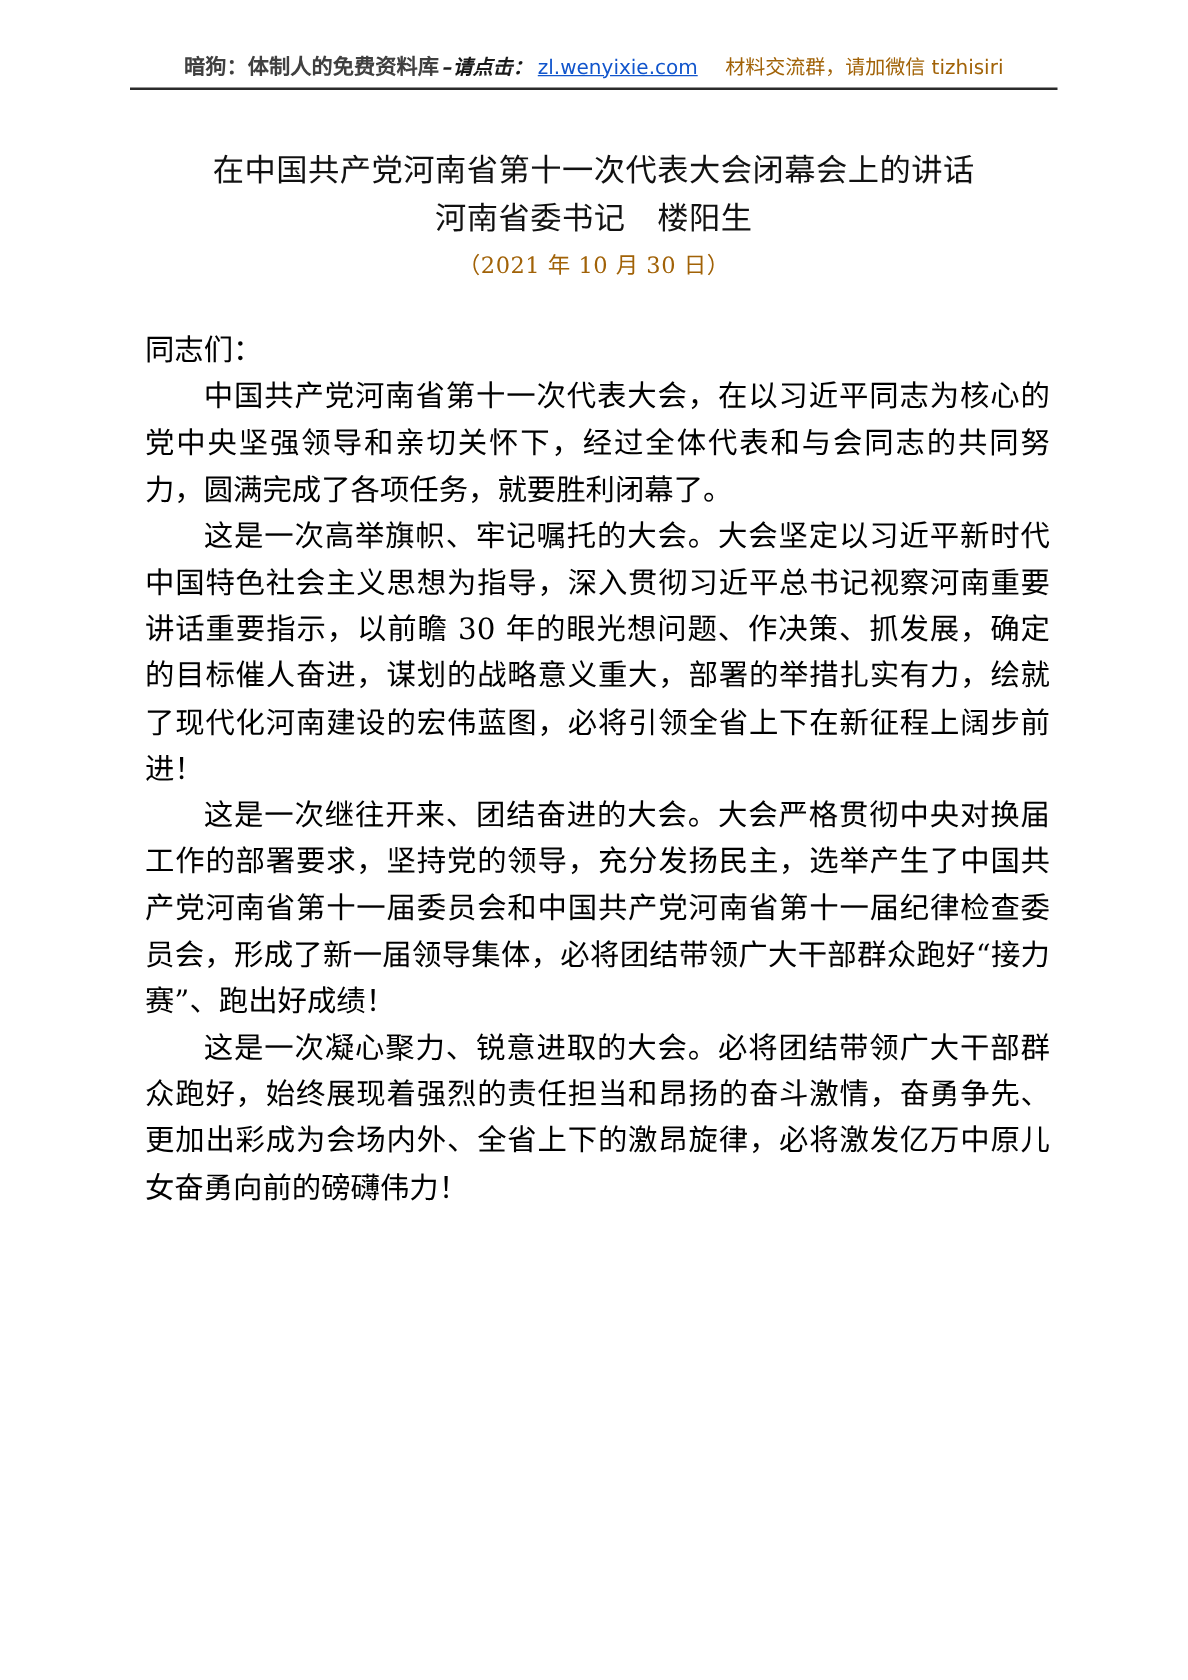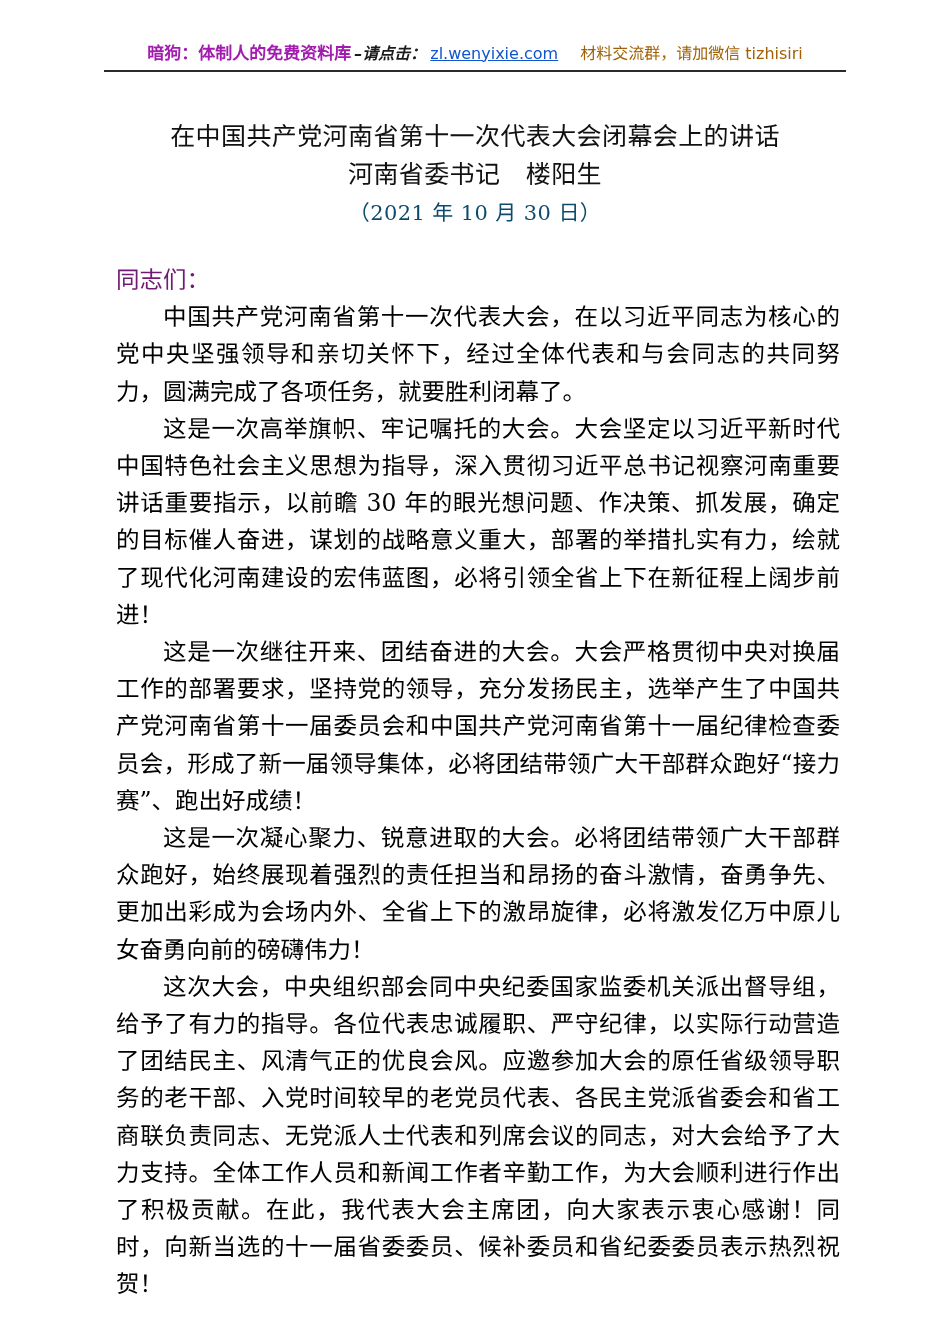--- a/index.html
+++ b/index.html
@@ -38,21 +38,21 @@
     align-items: center;
     justify-content: center;
     white-space: nowrap;
   }
   .promo-inner {
     display: flex;
     align-items: baseline;
     white-space: nowrap;
   }
   .promo-red {
-    color: #a21caf;
+    color: #404040;
     font-family: "DejaVu Sans", "Liberation Sans", sans-serif;
     font-weight: 700;
     font-size: 17px;
     letter-spacing: 0px;
   }
   .promo-dark {
     color: #1a1a1a;
     font-family: "DejaVu Sans", "Liberation Sans", sans-serif;
     font-weight: 700;
     font-size: 16px;
@@ -101,40 +101,40 @@
     color: #111;
   }
   .doc-subtitle {
     font-size: 25px;
     line-height: 38px;
     letter-spacing: 0.4px;
     font-weight: 400;
     color: #111;
   }
   .doc-date {
-    font-size: 21px;
+    font-size: 18px;
     line-height: 38px;
     letter-spacing: 0.4px;
     font-weight: 400;
-    color: #0c4a6e;
+    color: #a16207;
   }
 
   
   .body-block {
     position: absolute;
     left: 116px;
     top: 262px;
     width: 724px;
   }
   .salutation {
     font-size: 23.5px;
     line-height: 37.2px;
     text-align: justify;
     text-justify: inter-ideograph;
-    color: #701a75;
+    color: #000000;
     margin: 0 0 0 0;
   }
   .para {
     font-size: 23.5px;
     line-height: 37.2px;
     text-align: justify;
     text-justify: inter-ideograph;
     text-indent: 2em;
     color: #000000;
     margin: 0;
@@ -161,16 +161,15 @@
     <div class="doc-subtitle">河南省委书记　楼阳生</div>
     <div class="doc-date">（2021 年 10 月 30 日）</div>
   </div>
 
   <div class="body-block">
     <p class="salutation">同志们：</p>
     <p class="para">中国共产党河南省第十一次代表大会，在以习近平同志为核心的党中央坚强领导和亲切关怀下，经过全体代表和与会同志的共同努力，圆满完成了各项任务，就要胜利闭幕了。</p>
     <p class="para">这是一次高举旗帜、牢记嘱托的大会。大会坚定以习近平新时代中国特色社会主义思想为指导，深入贯彻习近平总书记视察河南重要讲话重要指示，以前瞻 30 年的眼光想问题、作决策、抓发展，确定的目标催人奋进，谋划的战略意义重大，部署的举措扎实有力，绘就了现代化河南建设的宏伟蓝图，必将引领全省上下在新征程上阔步前进！</p>
     <p class="para">这是一次继往开来、团结奋进的大会。大会严格贯彻中央对换届工作的部署要求，坚持党的领导，充分发扬民主，选举产生了中国共产党河南省第十一届委员会和中国共产党河南省第十一届纪律检查委员会，形成了新一届领导集体，必将团结带领广大干部群众跑好“接力赛”、跑出好成绩！</p>
     <p class="para">这是一次凝心聚力、锐意进取的大会。必将团结带领广大干部群众跑好，始终展现着强烈的责任担当和昂扬的奋斗激情，奋勇争先、更加出彩成为会场内外、全省上下的激昂旋律，必将激发亿万中原儿女奋勇向前的磅礴伟力！</p>
-    <p class="para">这次大会，中央组织部会同中央纪委国家监委机关派出督导组，给予了有力的指导。各位代表忠诚履职、严守纪律，以实际行动营造了团结民主、风清气正的优良会风。应邀参加大会的原任省级领导职务的老干部、入党时间较早的老党员代表、各民主党派省委会和省工商联负责同志、无党派人士代表和列席会议的同志，对大会给予了大力支持。全体工作人员和新闻工作者辛勤工作，为大会顺利进行作出了积极贡献。在此，我代表大会主席团，向大家表示衷心感谢！同时，向新当选的十一届省委委员、候补委员和省纪委委员表示热烈祝贺！</p>
   </div>
 
 </div>
 
 </body></html>

